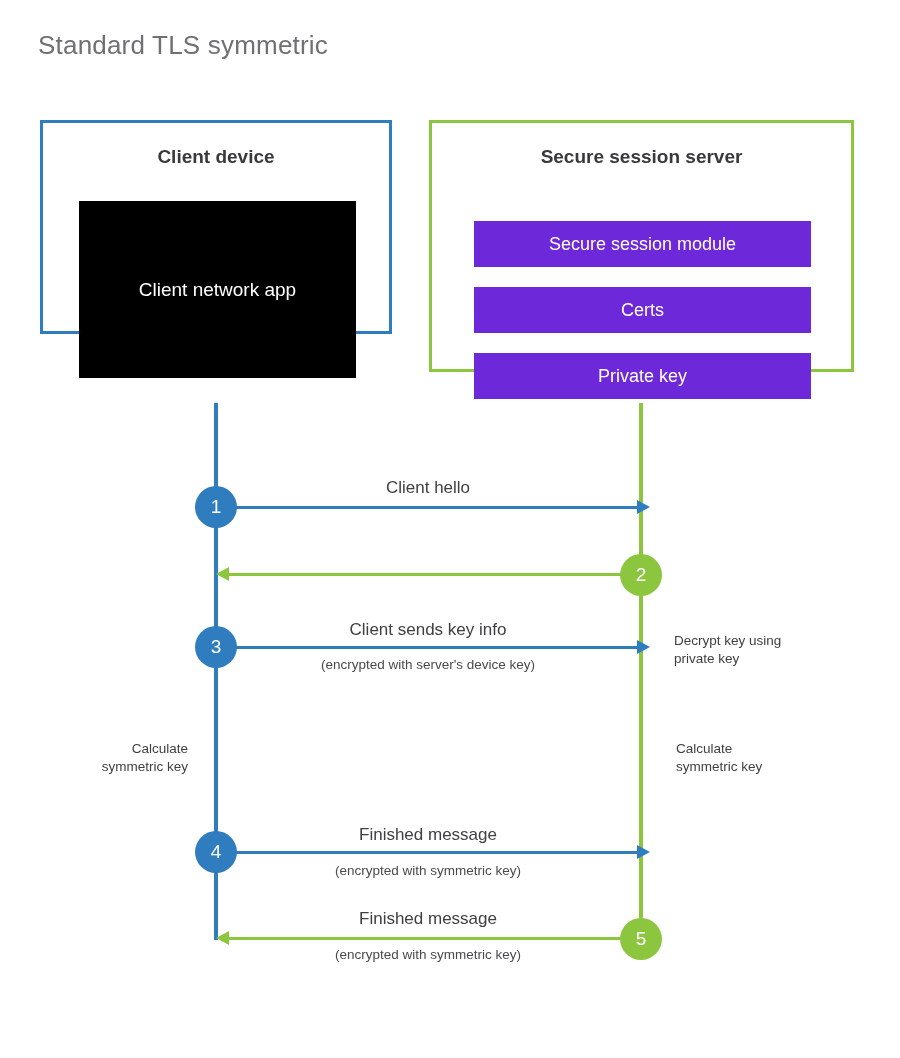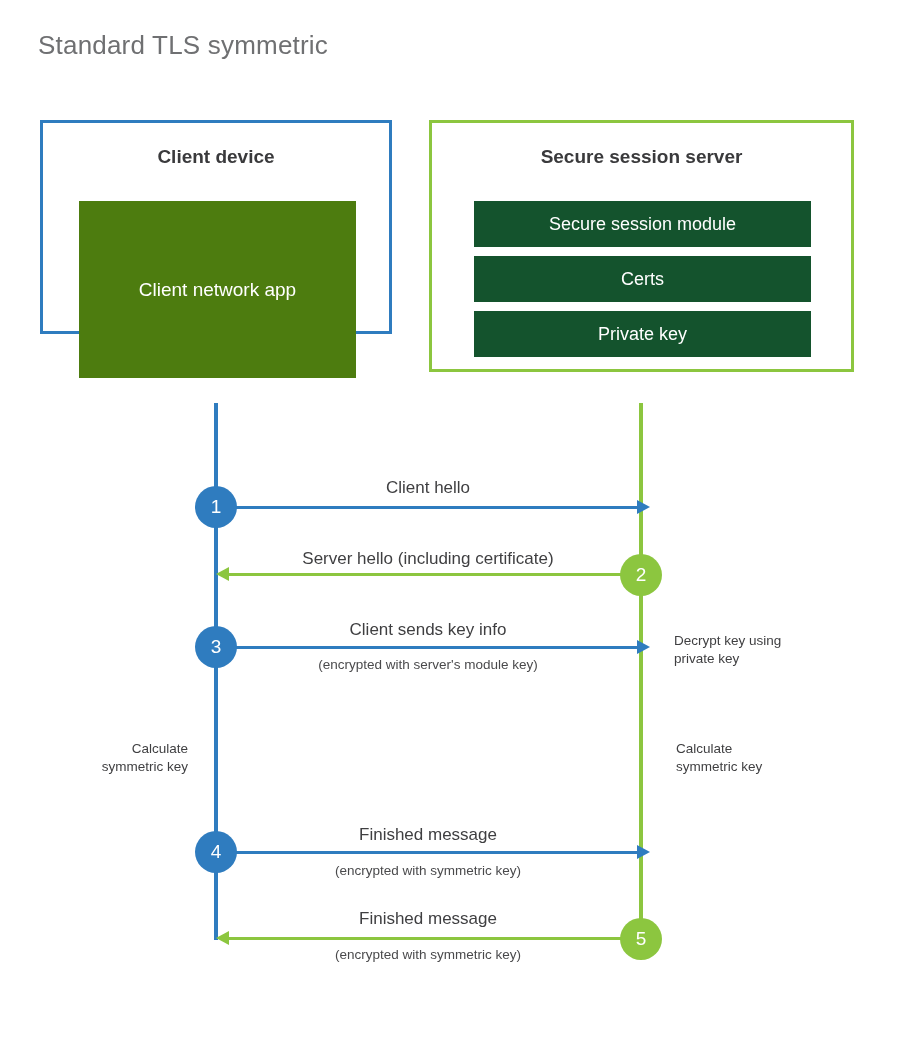--- a/index.html
+++ b/index.html
@@ -67,47 +67,48 @@
     color: #3a3a3c;
   }
 
   
   .client-app {
     position: absolute;
     left: 36px;
     top: 78px;
     width: 277px;
     height: 177px;
-    background: #4d7c0f;
+    background: #000000;
     color: #ffffff;
     font-size: 19px;
     font-weight: 400;
     display: flex;
     align-items: center;
     justify-content: center;
     text-align: center;
     line-height: 1.35;
   }
 
   
   .server-bars {
     position: absolute;
     left: 42px;
     top: 78px;
     width: 337px;
   }
   .server-bar {
     height: 46px;
-    background: #14532d;
+    background: #6d28d9;
     color: #ffffff;
     font-size: 18px;
     display: flex;
     align-items: center;
     justify-content: center;
     margin-bottom: 9px;
+    margin-top: 20px;
   }
   .server-bar:last-child { margin-bottom: 0; }
 
   
   .lifeline {
     position: absolute;
     width: 4px;
   }
   .lifeline.client-line {
     left: 214px;
@@ -214,31 +215,30 @@
 
   <div class="lifeline client-line"></div>
   <div class="lifeline server-line"></div>
 
   <div class="arrow-label" style="left:428px; top:478px;">Client hello</div>
   <div class="arrow blue" style="left:216px; top:506px; width:423px;">
     <span class="head right"></span>
   </div>
   <div class="step-circle blue" style="left:195px; top:486px;">1</div>
 
-  <div class="arrow-label" style="left:428px; top:549px;">Server hello (including certificate)</div>
   <div class="arrow green" style="left:227px; top:573px; width:414px;">
     <span class="head left"></span>
   </div>
   <div class="step-circle green" style="left:620px; top:554px;">2</div>
 
   <div class="arrow-label" style="left:428px; top:620px;">Client sends key info</div>
   <div class="arrow blue" style="left:216px; top:646px; width:423px;">
     <span class="head right"></span>
   </div>
-  <div class="arrow-sublabel" style="left:428px; top:657px;">(encrypted with server's module key)</div>
+  <div class="arrow-sublabel" style="left:428px; top:657px;">(encrypted with server's device key)</div>
   <div class="step-circle blue" style="left:195px; top:626px;">3</div>
 
   <div class="side-note left-align" style="left:674px; top:632px;">Decrypt key using
 private key</div>
 
   <div class="side-note right-align" style="left:188px; top:740px;">Calculate
 symmetric key</div>
   <div class="side-note left-align" style="left:676px; top:740px;">Calculate
 symmetric key</div>
 

